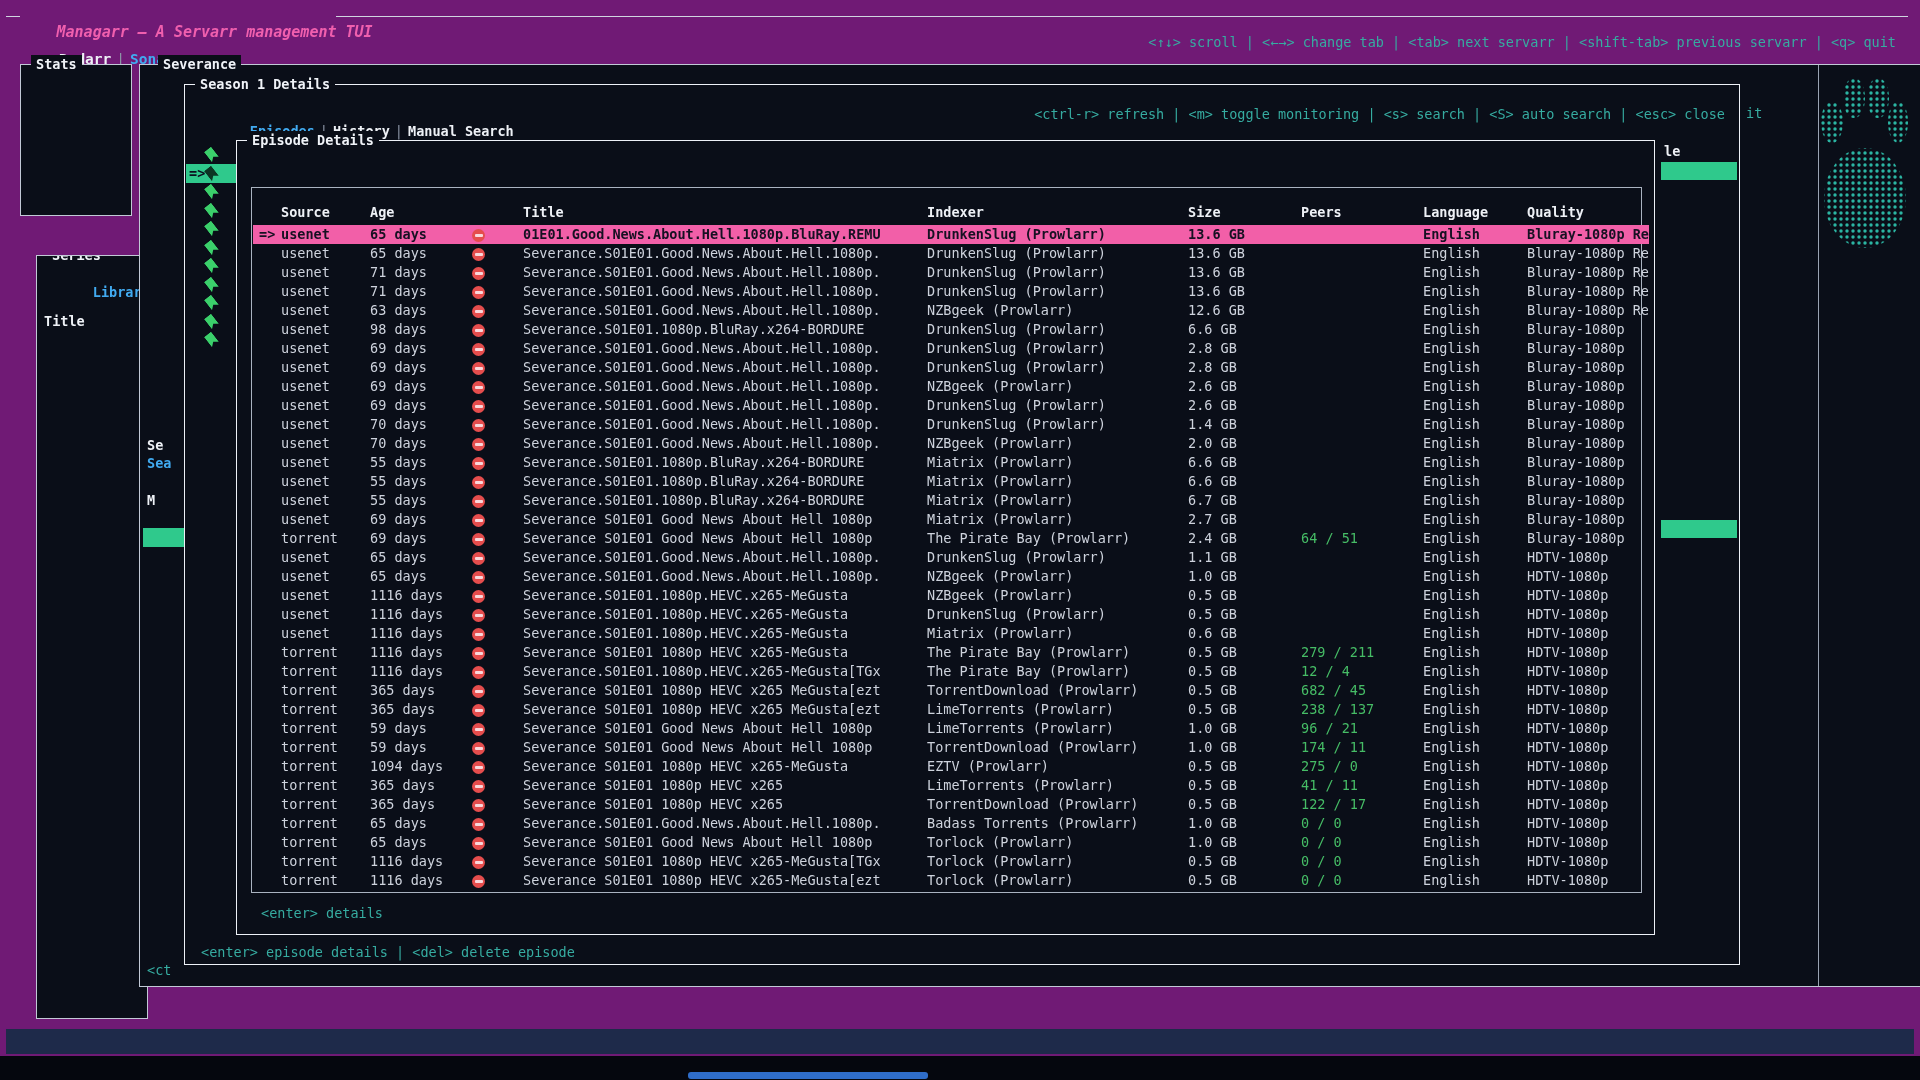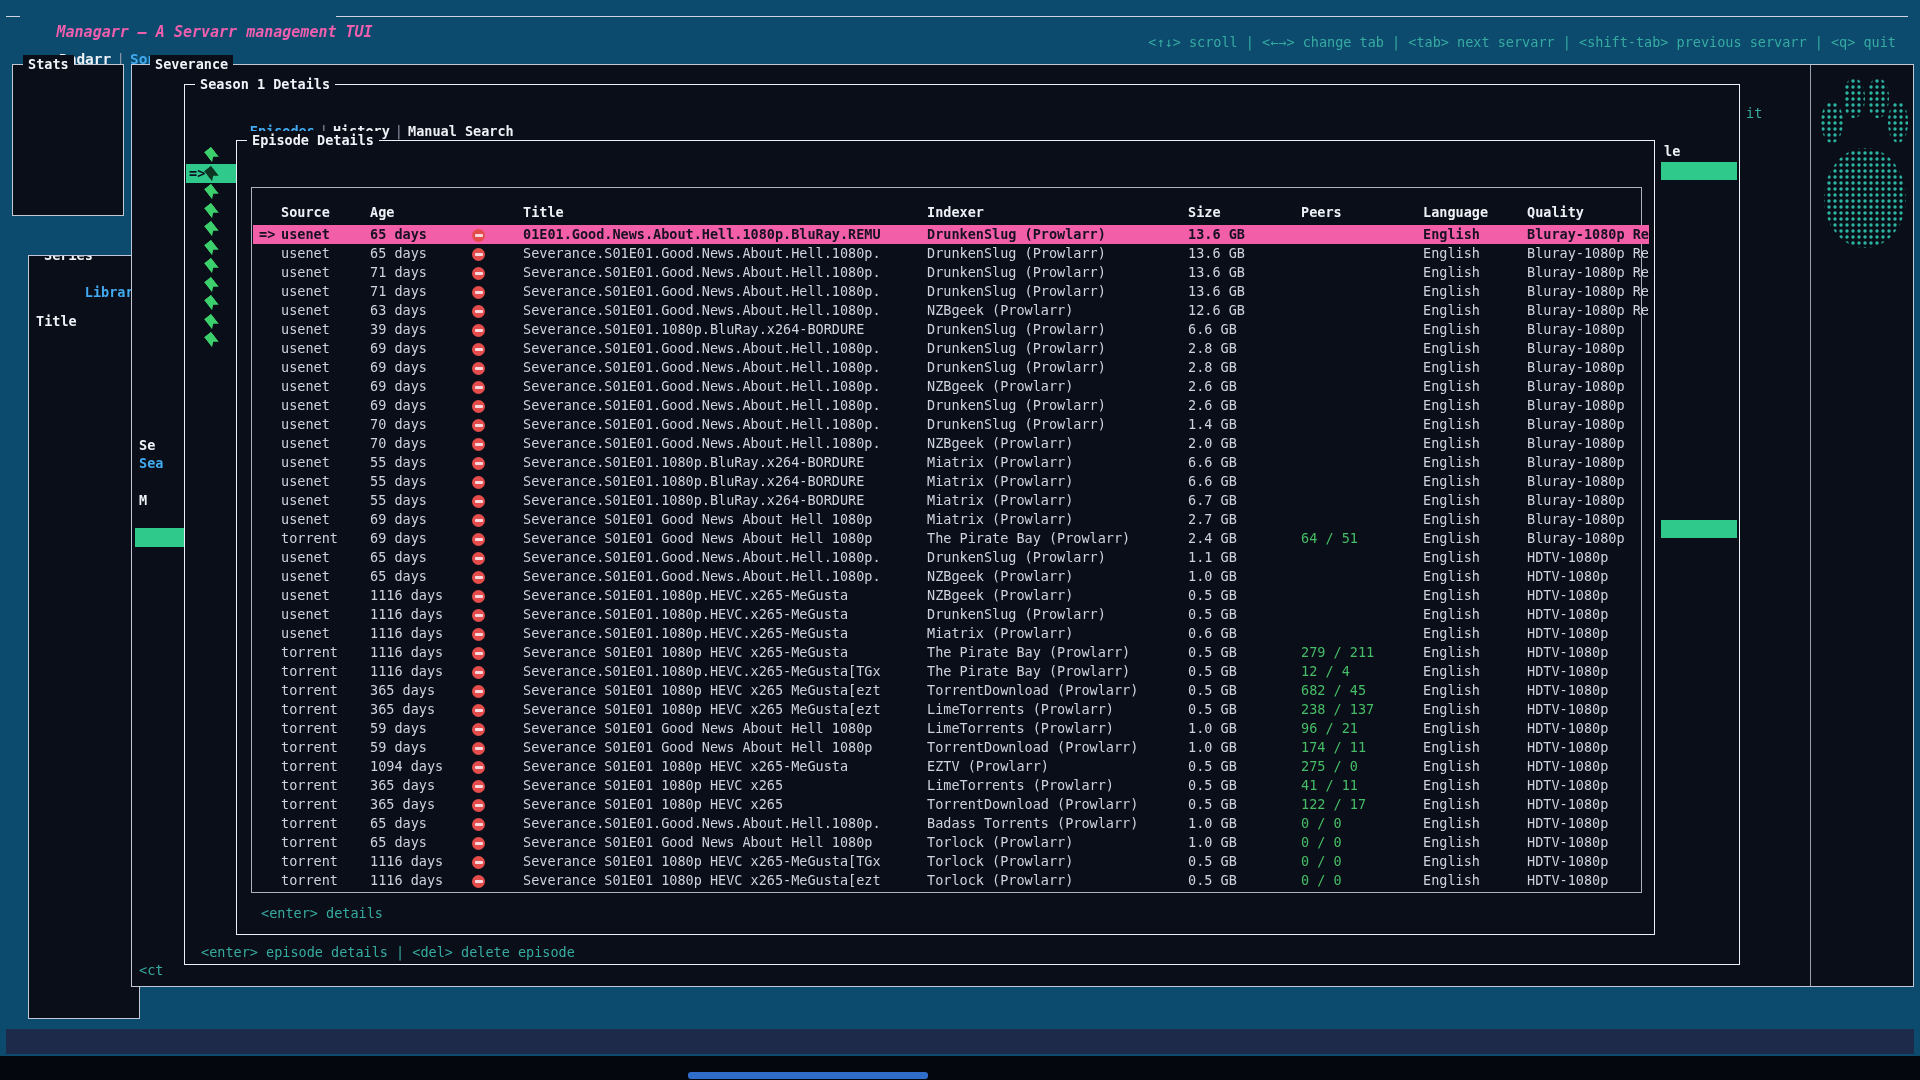--- a/index.html
+++ b/index.html
@@ -1,23 +1,23 @@
 <!DOCTYPE html>
 <html><head>
 <meta charset="utf-8">
 <style>
   * { margin:0; padding:0; box-sizing:border-box; }
   body { background:#04060c; font-family:"DejaVu Sans Mono","Liberation Mono",monospace; }
-  .app { position:relative; width:1920px; height:1080px; background:#0c4a6e; overflow:hidden;
+  .app { position:relative; width:1920px; height:1080px; background:#701a75; overflow:hidden;
          color:#d8dce6; font-size:13.5px; line-height:19px; font-family:"DejaVu Sans Mono","Liberation Mono",monospace; }
   .r { position:absolute; white-space:pre; }
   .hline { position:absolute; height:0; border-top:1px solid #cfd5e0; }
   .vline { position:absolute; width:0; border-left:1px solid #9aa3b2; }
   .panel { position:absolute; background:#0a0e18; border:1px solid #eef1f7; }
-  .panel.dim { border-color:#c2c9d6; }
+  .panel.dim { border-color:#c2c9d6;margin-left:8px; }
   .panel-title { position:absolute; top:-10px; left:10px; background:#0a0e18; padding:0 5px;
                  font-weight:bold; color:#f0f3f8; white-space:pre; }
   .app-title { color:#f05fae; font-weight:bold; font-style:italic; font-size:15px; }
   .tab { font-weight:bold; color:#eef1f6; }
   .tab.active { color:#41aaf0; }
   .sep { color:#8b93a5; padding:0 5px; }
   .teal { color:#36aca1; }
   .pink { color:#e8559f; }
   .gray { color:#99a0ad; }
   .boldwhite { color:#eef1f6; font-weight:bold; }
@@ -215,20 +215,21 @@
     <ellipse cx="58" cy="20" rx="11" ry="20" fill="url(#dots)"></ellipse>
     <ellipse cx="78" cy="44" rx="10" ry="21" fill="url(#dots)"></ellipse>
     <ellipse cx="45" cy="120" rx="41" ry="50" fill="url(#dots)"></ellipse>
   </svg>
 
   <div class="panel" style="left:184px;top:84px;width:1556px;height:881px;">
     <span class="panel-title">Season 1 Details</span>
     <div class="r" style="left:16px;top:18px;">
       <span class="tab active">Episodes</span><span class="sep">|</span><span class="tab">History</span><span class="sep">|</span><span class="tab">Manual Search</span>
     </div>
+    <div class="r teal" style="right:14px;top:20px;">&lt;ctrl-r&gt; refresh | &lt;m&gt; toggle monitoring | &lt;s&gt; search | &lt;S&gt; auto search | &lt;esc&gt; close</div>
     <div class="mon-rows">
 
     <div class="mon-row" style="top: 60px;">
         <span class="mon-arrow"></span><span class="bookmark"></span>
       </div>
         <div class="mon-row selected" style="top: 79px;">
         <span class="mon-arrow">=&gt;</span><span class="bookmark"></span>
       </div>
         <div class="mon-row" style="top: 97px;">
         <span class="mon-arrow"></span><span class="bookmark"></span>
@@ -340,21 +341,21 @@
         <span class="c-title">Severance.S01E01.Good.News.About.Hell.1080p.</span>
         <span class="c-indexer">NZBgeek (Prowlarr)</span>
         <span class="c-size">12.6 GB</span>
         <span class="c-peers"></span>
         <span class="c-lang">English</span>
         <span class="c-quality">Bluray-1080p Re</span>
       </div>
         <div class="rel-row rel-grid">
         <span class="c-arrow"></span>
         <span class="c-source">usenet</span>
-        <span class="c-age">39 days</span>
+        <span class="c-age">98 days</span>
         <span class="c-icon"><span class="no-entry"></span></span>
         <span class="c-title">Severance.S01E01.1080p.BluRay.x264-BORDURE</span>
         <span class="c-indexer">DrunkenSlug (Prowlarr)</span>
         <span class="c-size">6.6 GB</span>
         <span class="c-peers"></span>
         <span class="c-lang">English</span>
         <span class="c-quality">Bluray-1080p</span>
       </div>
         <div class="rel-row rel-grid">
         <span class="c-arrow"></span>

